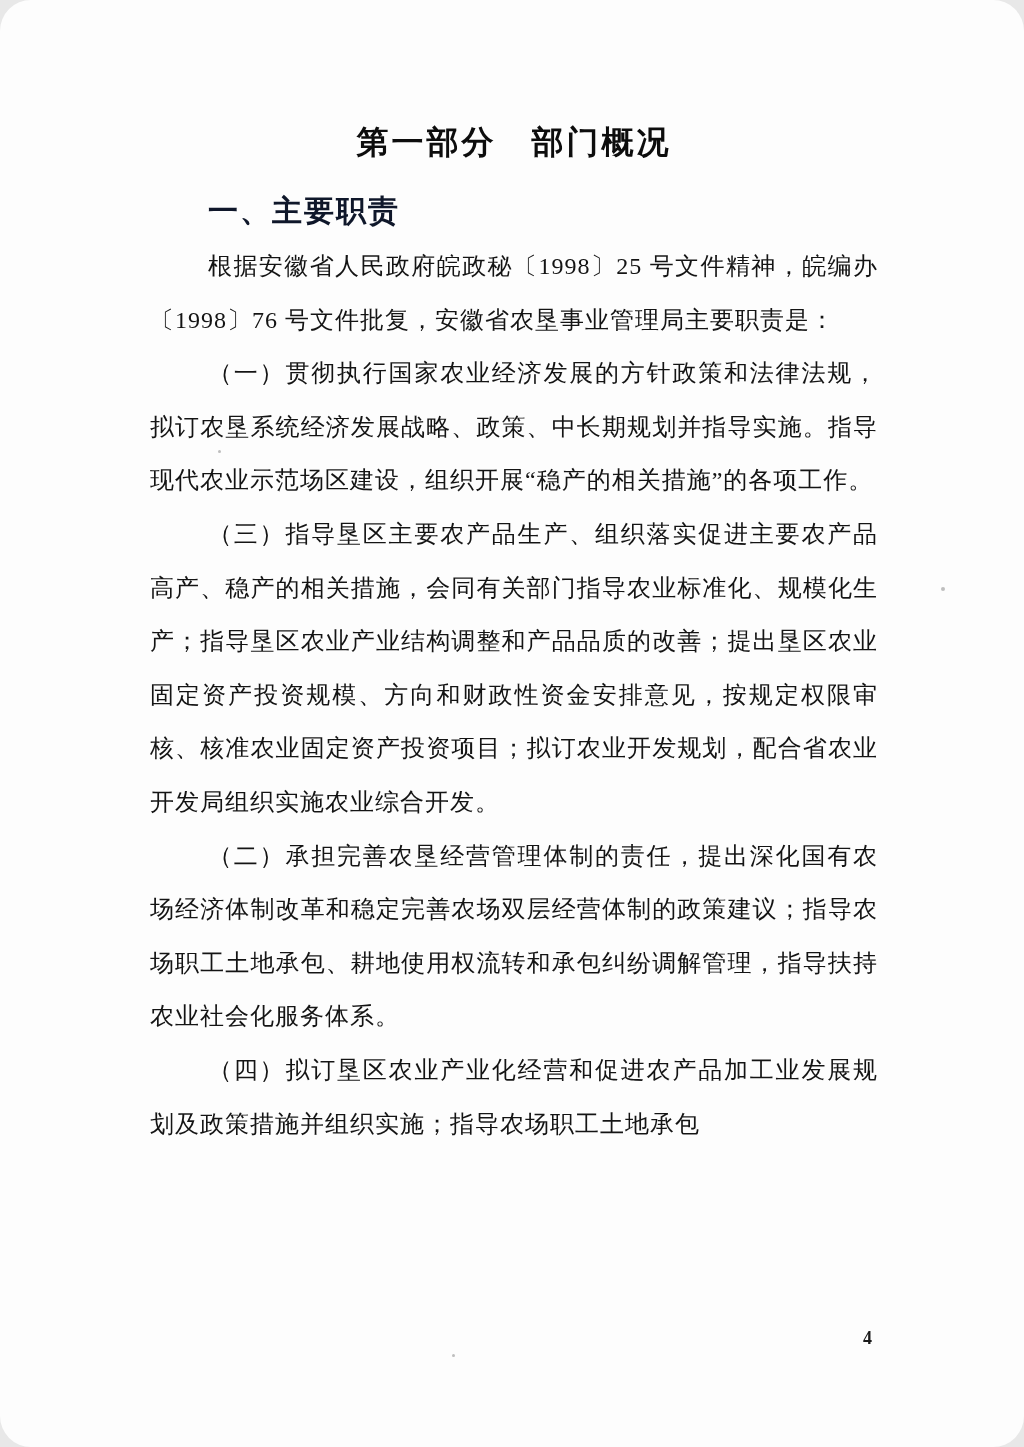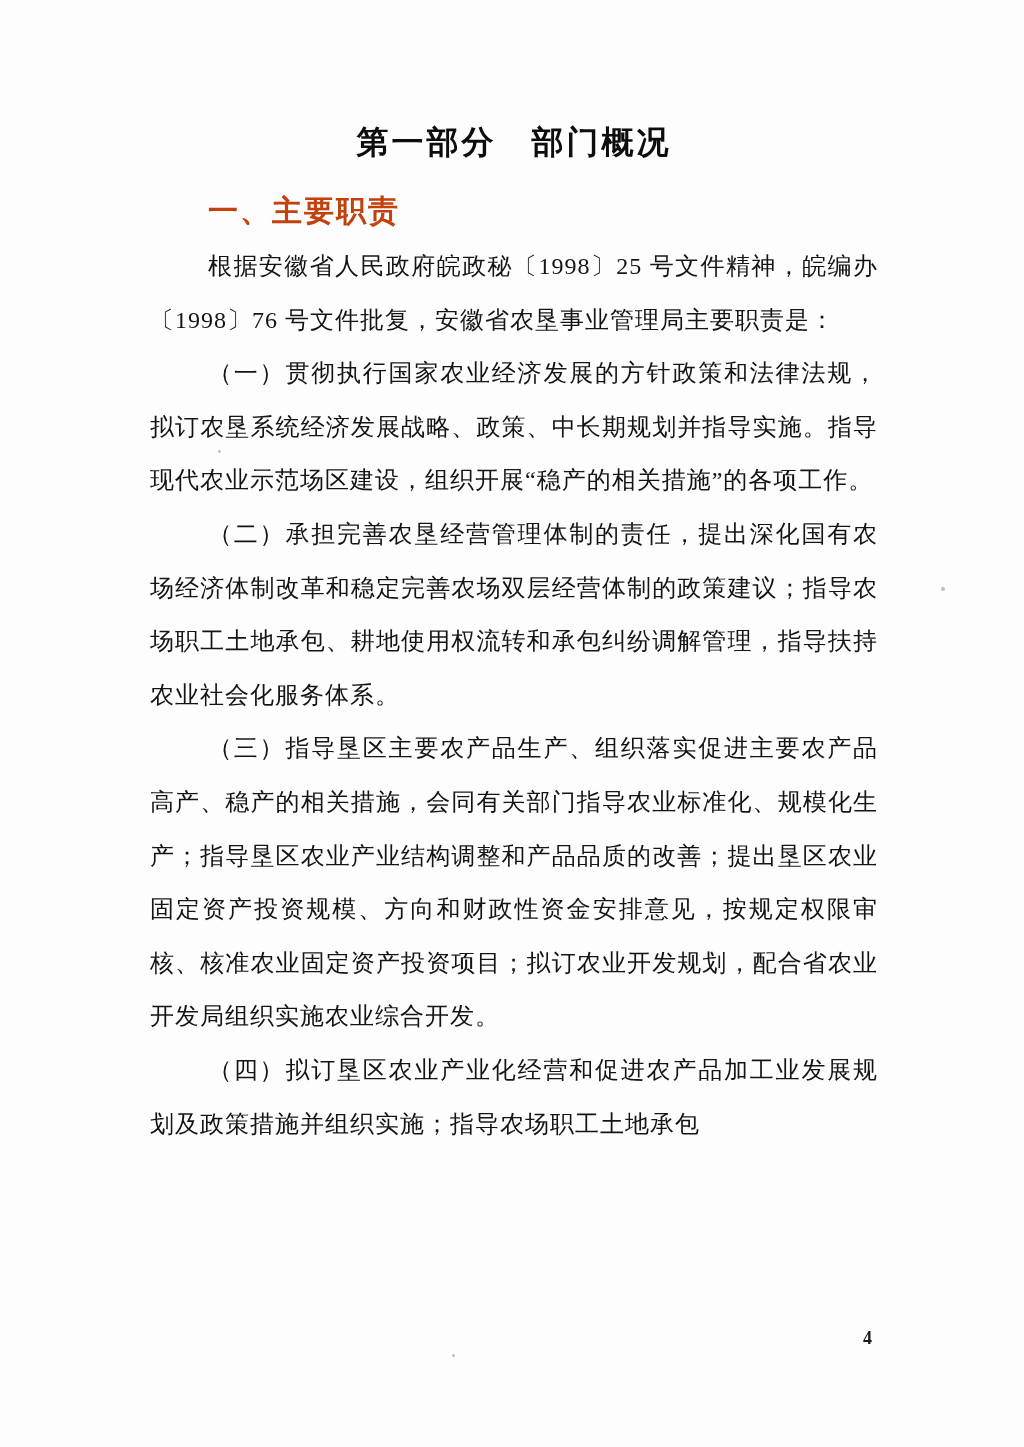--- a/index.html
+++ b/index.html
@@ -10,20 +10,21 @@
   .page {
     position: relative;
     width: 1024px;
     height: 1447px;
     margin: 0 auto;
     background: #fdfdfd;
     color: #141414;
     font-family: "Liberation Serif", serif;
     overflow: hidden;
     box-sizing: border-box;
+    border-radius: 31px;
   }
   .content {
     padding: 0 146px 0 150px;
   }
   .doc-title {
     margin: 0;
     padding-top: 121px;
     text-align: center;
     font-family: "Liberation Sans", sans-serif;
     font-weight: bold;
@@ -33,21 +34,21 @@
     color: #0d0d0d;
   }
   .section-heading {
     margin: 27px 0 0 0;
     padding-left: 58px;
     font-family: "Liberation Sans", sans-serif;
     font-weight: bold;
     font-size: 30px;
     line-height: 42px;
     letter-spacing: 2px;
-    color: #c2410c;
+    color: #0f172a;
   }
   .para {
     margin: 0;
     font-size: 24px;
     line-height: 53.6px;
     letter-spacing: 1px;
     text-align: justify;
     text-align-last: left;
     text-indent: 58px;
     word-break: break-all;
@@ -76,22 +77,22 @@
 </style>
 </head>
 <body>
 
 <div class="page">
   <div class="content">
     <h1 class="doc-title">第一部分　部门概况</h1>
     <h2 class="section-heading">一、主要职责</h2>
     <p class="para first">根据安徽省人民政府皖政秘〔1998〕25 号文件精神，皖编办〔1998〕76 号文件批复，安徽省农垦事业管理局主要职责是：</p>
     <p class="para">（一）贯彻执行国家农业经济发展的方针政策和法律法规，拟订农垦系统经济发展战略、政策、中长期规划并指导实施。指导现代农业示范场区建设，组织开展“稳产的相关措施”的各项工作。</p>
+    <p class="para">（三）指导垦区主要农产品生产、组织落实促进主要农产品高产、稳产的相关措施，会同有关部门指导农业标准化、规模化生产；指导垦区农业产业结构调整和产品品质的改善；提出垦区农业固定资产投资规模、方向和财政性资金安排意见，按规定权限审核、核准农业固定资产投资项目；拟订农业开发规划，配合省农业开发局组织实施农业综合开发。</p>
     <p class="para">（二）承担完善农垦经营管理体制的责任，提出深化国有农场经济体制改革和稳定完善农场双层经营体制的政策建议；指导农场职工土地承包、耕地使用权流转和承包纠纷调解管理，指导扶持农业社会化服务体系。</p>
-    <p class="para">（三）指导垦区主要农产品生产、组织落实促进主要农产品高产、稳产的相关措施，会同有关部门指导农业标准化、规模化生产；指导垦区农业产业结构调整和产品品质的改善；提出垦区农业固定资产投资规模、方向和财政性资金安排意见，按规定权限审核、核准农业固定资产投资项目；拟订农业开发规划，配合省农业开发局组织实施农业综合开发。</p>
     <p class="para">（四）拟订垦区农业产业化经营和促进农产品加工业发展规划及政策措施并组织实施；指导农场职工土地承包</p>
   </div>
 
   <div class="page-number">4</div>
 
   <div class="speck s1"></div>
   <div class="speck s2"></div>
   <div class="speck s3"></div>
 </div>
 

